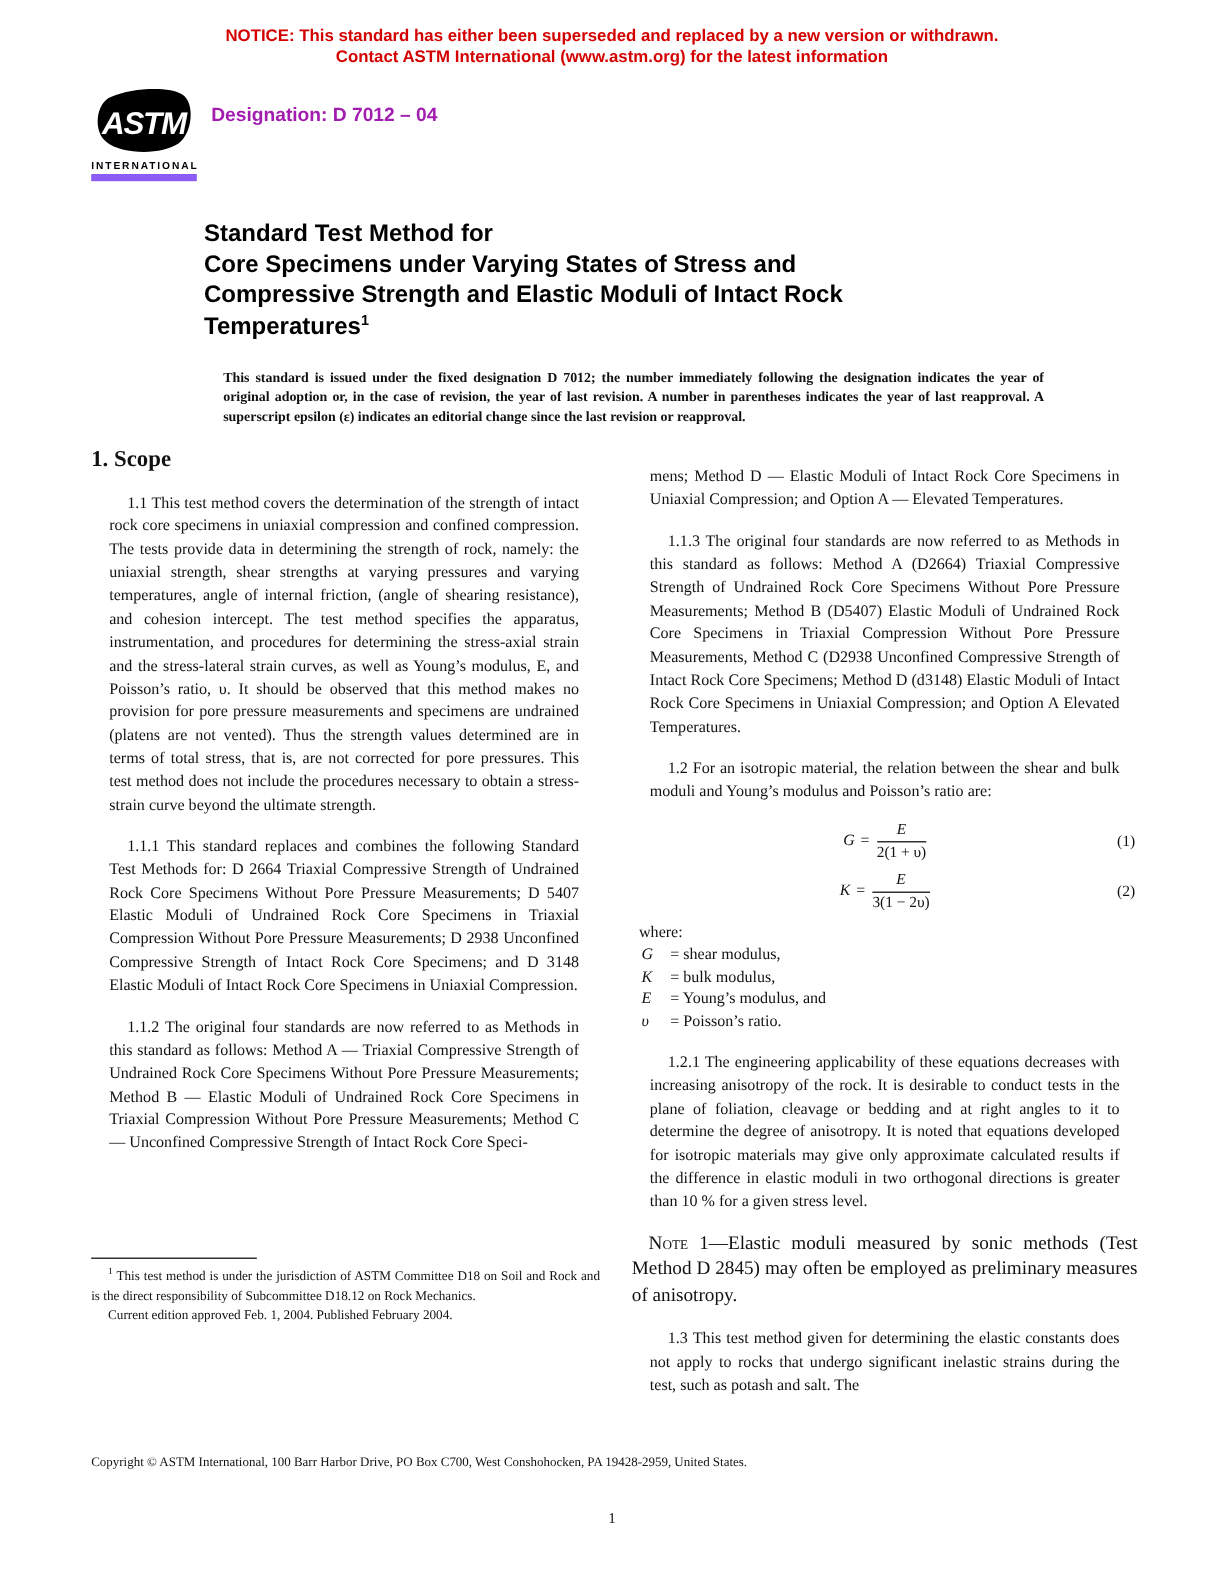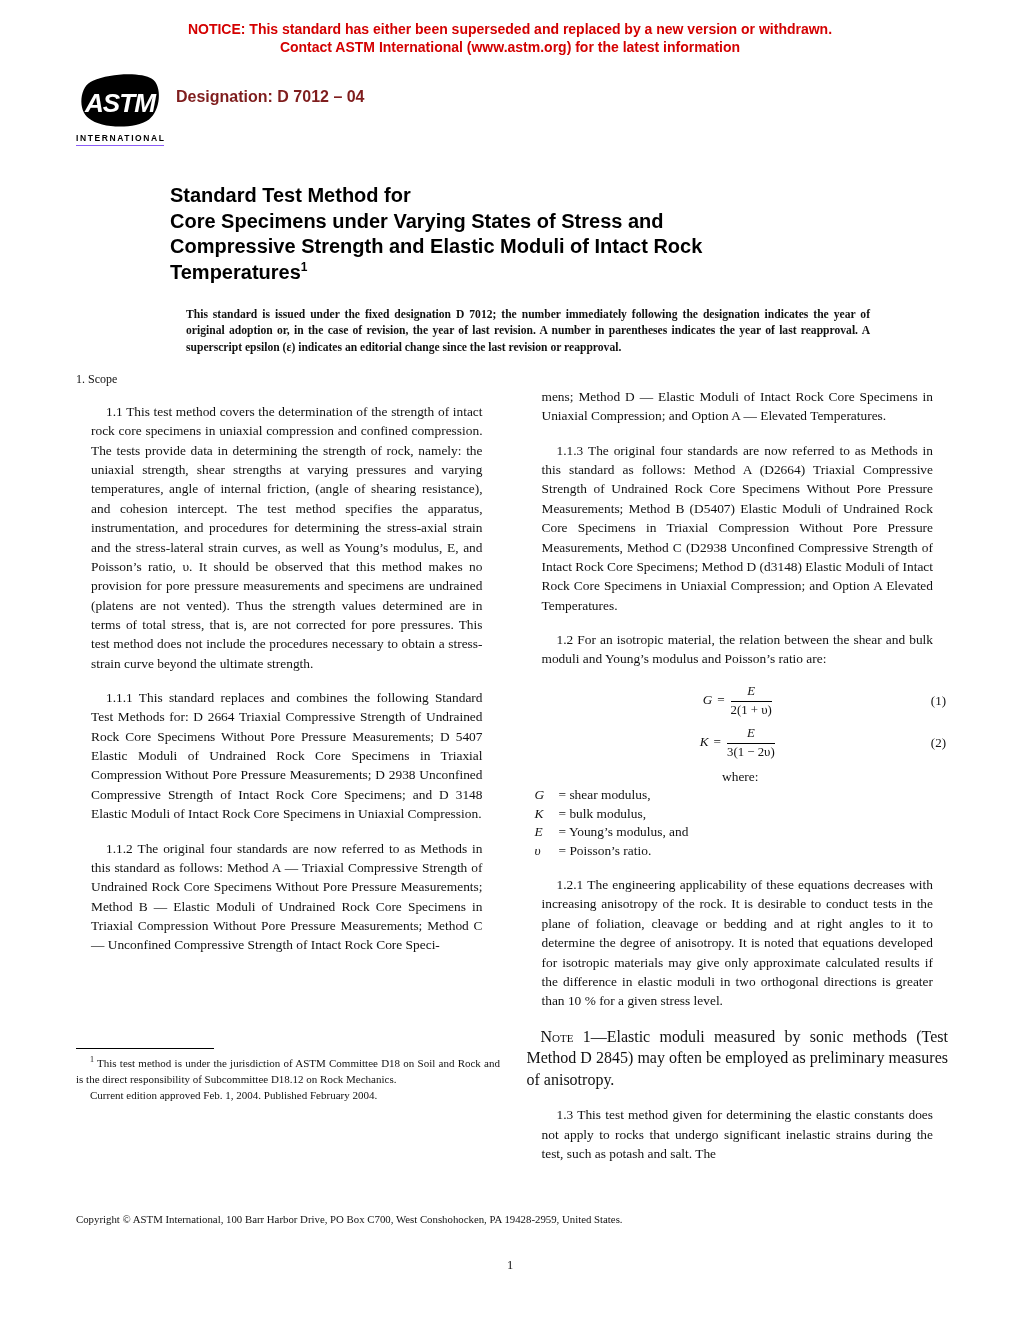--- a/index.html
+++ b/index.html
@@ -47,34 +47,34 @@
     font-size: 27px;
     fill: #ffffff;
     letter-spacing: -1px;
   }
   .logo-sub {
     font-family: "Liberation Sans", sans-serif;
     font-weight: bold;
     font-size: 8.5px;
     letter-spacing: 1.6px;
     margin-top: 1px;
-    border-bottom: 1px solid #8b5cf6;
+    border-bottom: 6px solid #8b5cf6;
     padding-bottom: 2px;
     color: #000;
   }
 
   
   .designation {
     position: absolute;
     left: 176px;
     top: 88px;
     font-family: "Liberation Sans", sans-serif;
     font-weight: bold;
     font-size: 16px;
-    color: #7f1d1d;
+    color: #a21caf;
   }
 
   
   .title-block {
     position: absolute;
     left: 170px;
     top: 172px;
     width: 700px;
     font-family: "Liberation Sans", sans-serif;
     font-weight: bold;
@@ -102,22 +102,22 @@
   .body-cols {
     position: absolute;
     left: 76px;
     top: 372px;
     width: 872px;
     display: flex;
     gap: 29px;
   }
   .col { width: 422px; }
   .sec-heading {
-    font-size: 12px;
-    font-weight: normal;
+    font-size: 19px;
+    font-weight: bold;
     margin: 0 0 7px 0;
   }
   .para {
     font-size: 13.4px;
     line-height: 1.445;
     text-align: justify;
     margin: 15px;
   }
   .indent { text-indent: 15px; }
 
@@ -146,21 +146,21 @@
   .eq-num {
     position: absolute;
     right: 2px;
     top: 50%;
     transform: translateY(-50%);
     font-size: 13px;
   }
 
   
   .where { margin: 5px 0 3px 0; font-size: 13.4px; line-height: 1.38; }
-  .where-label { padding-left: 6px; text-align: center; }
+  .where-label { padding-left: 6px; }
   .where-row { display: flex; padding-left: 8px; }
   .w-sym { width: 24px; font-style: italic; }
   .w-def { }
 
   
   .note {
     font-size: 16px;
     line-height: 1.35;
     text-align: justify;
     text-indent: 14px;

